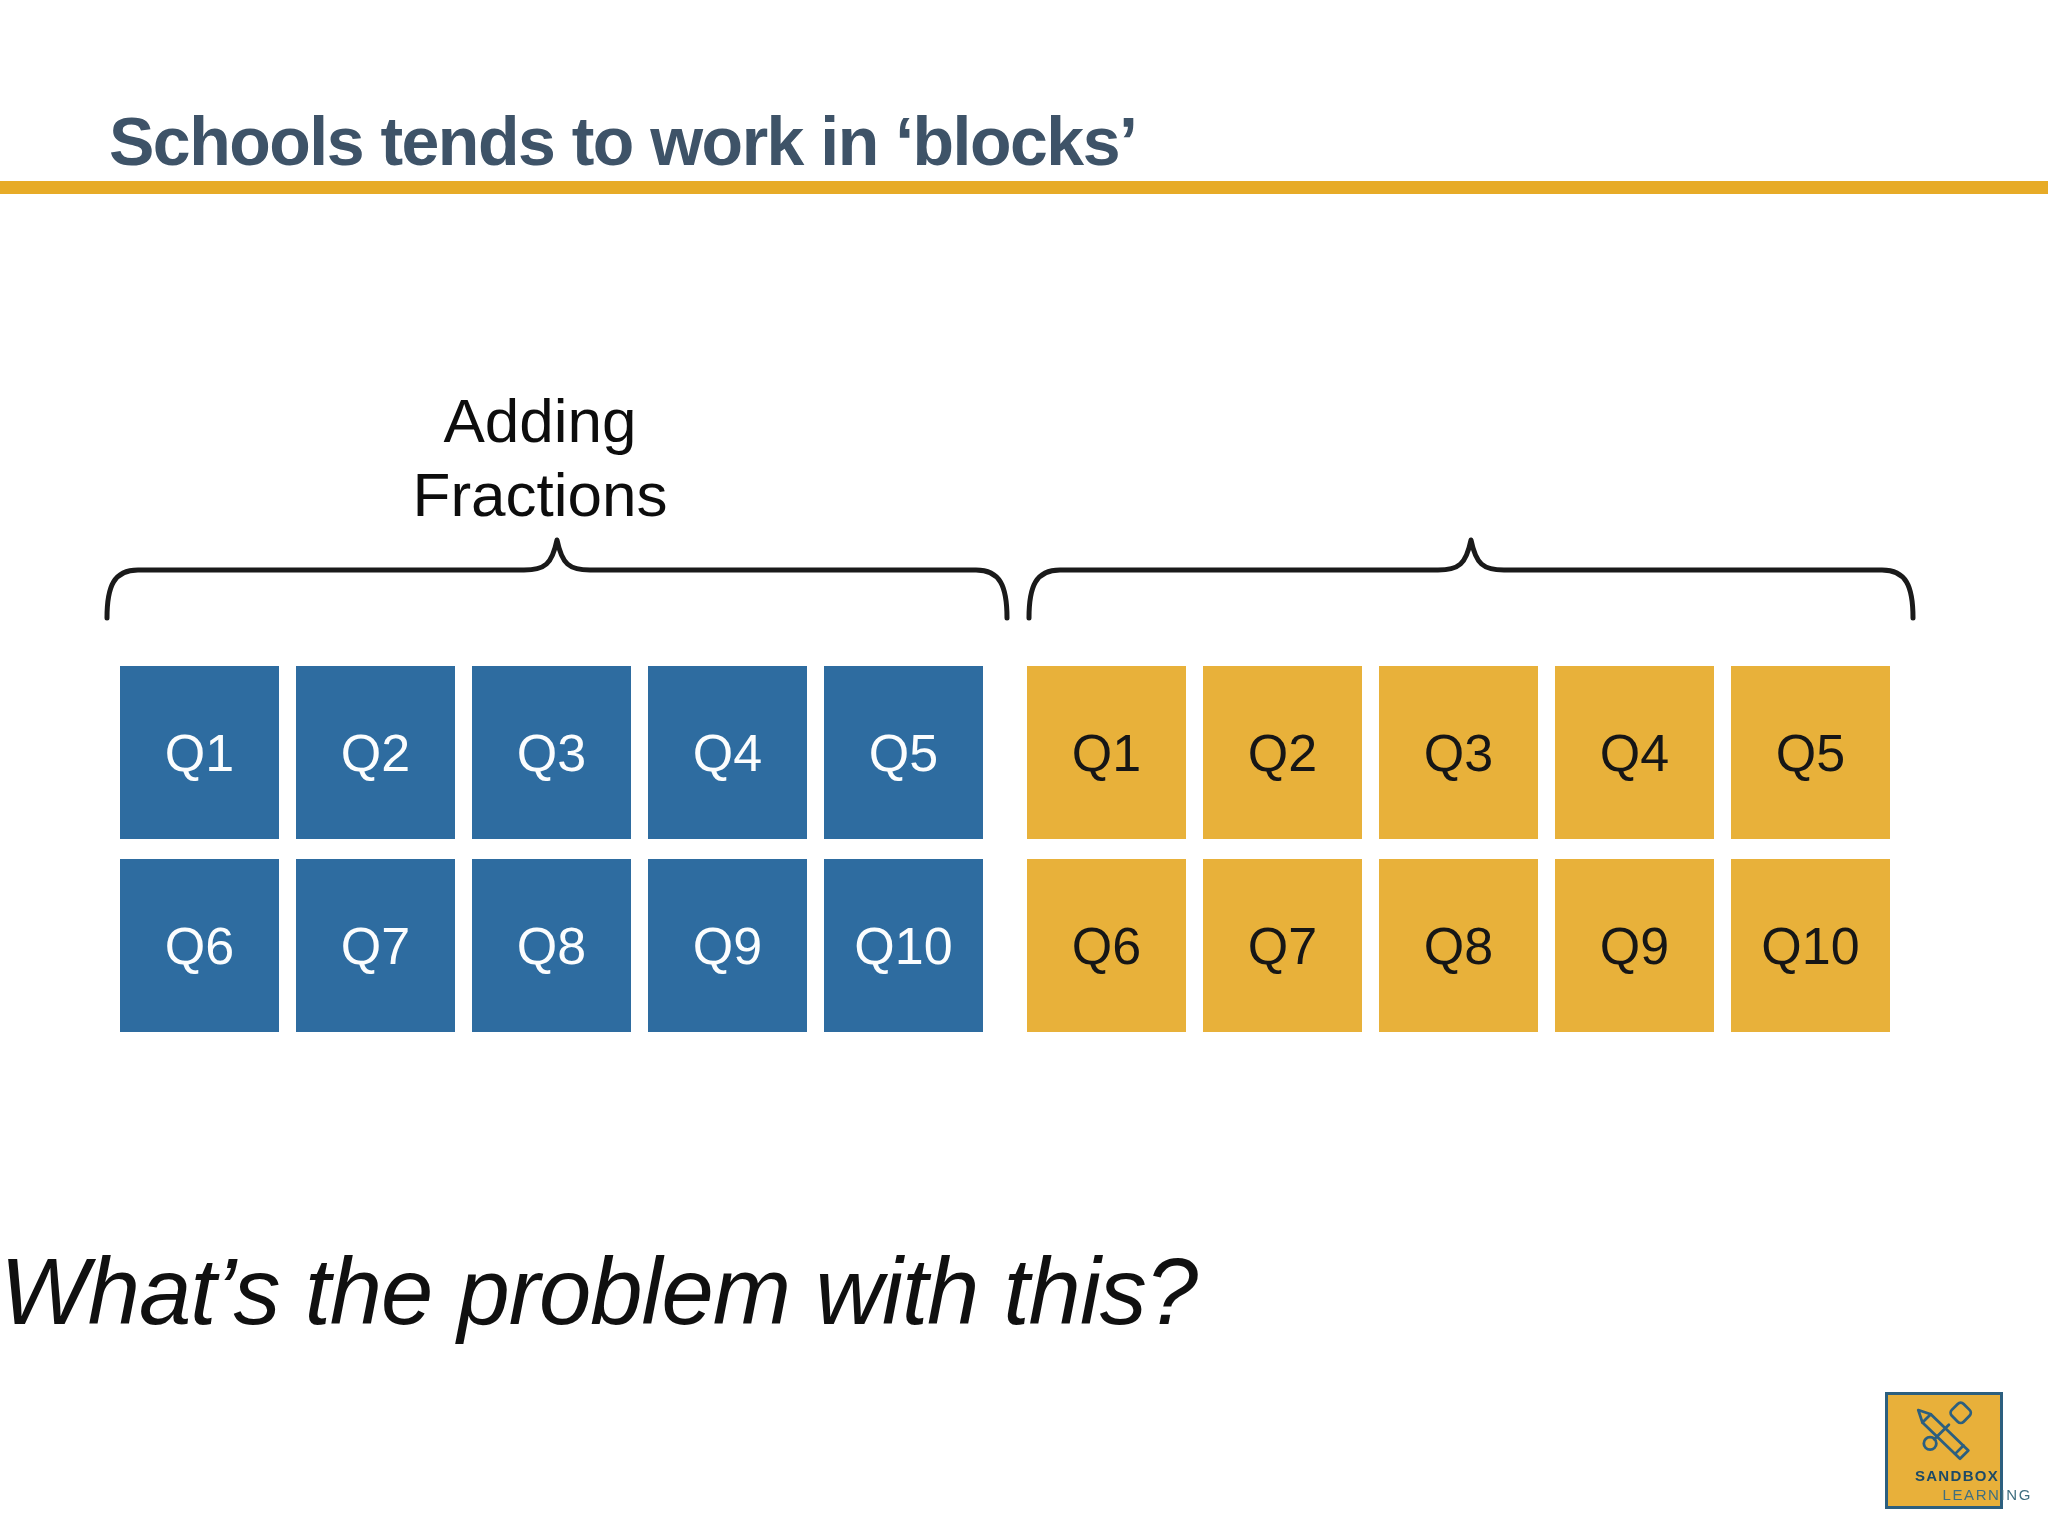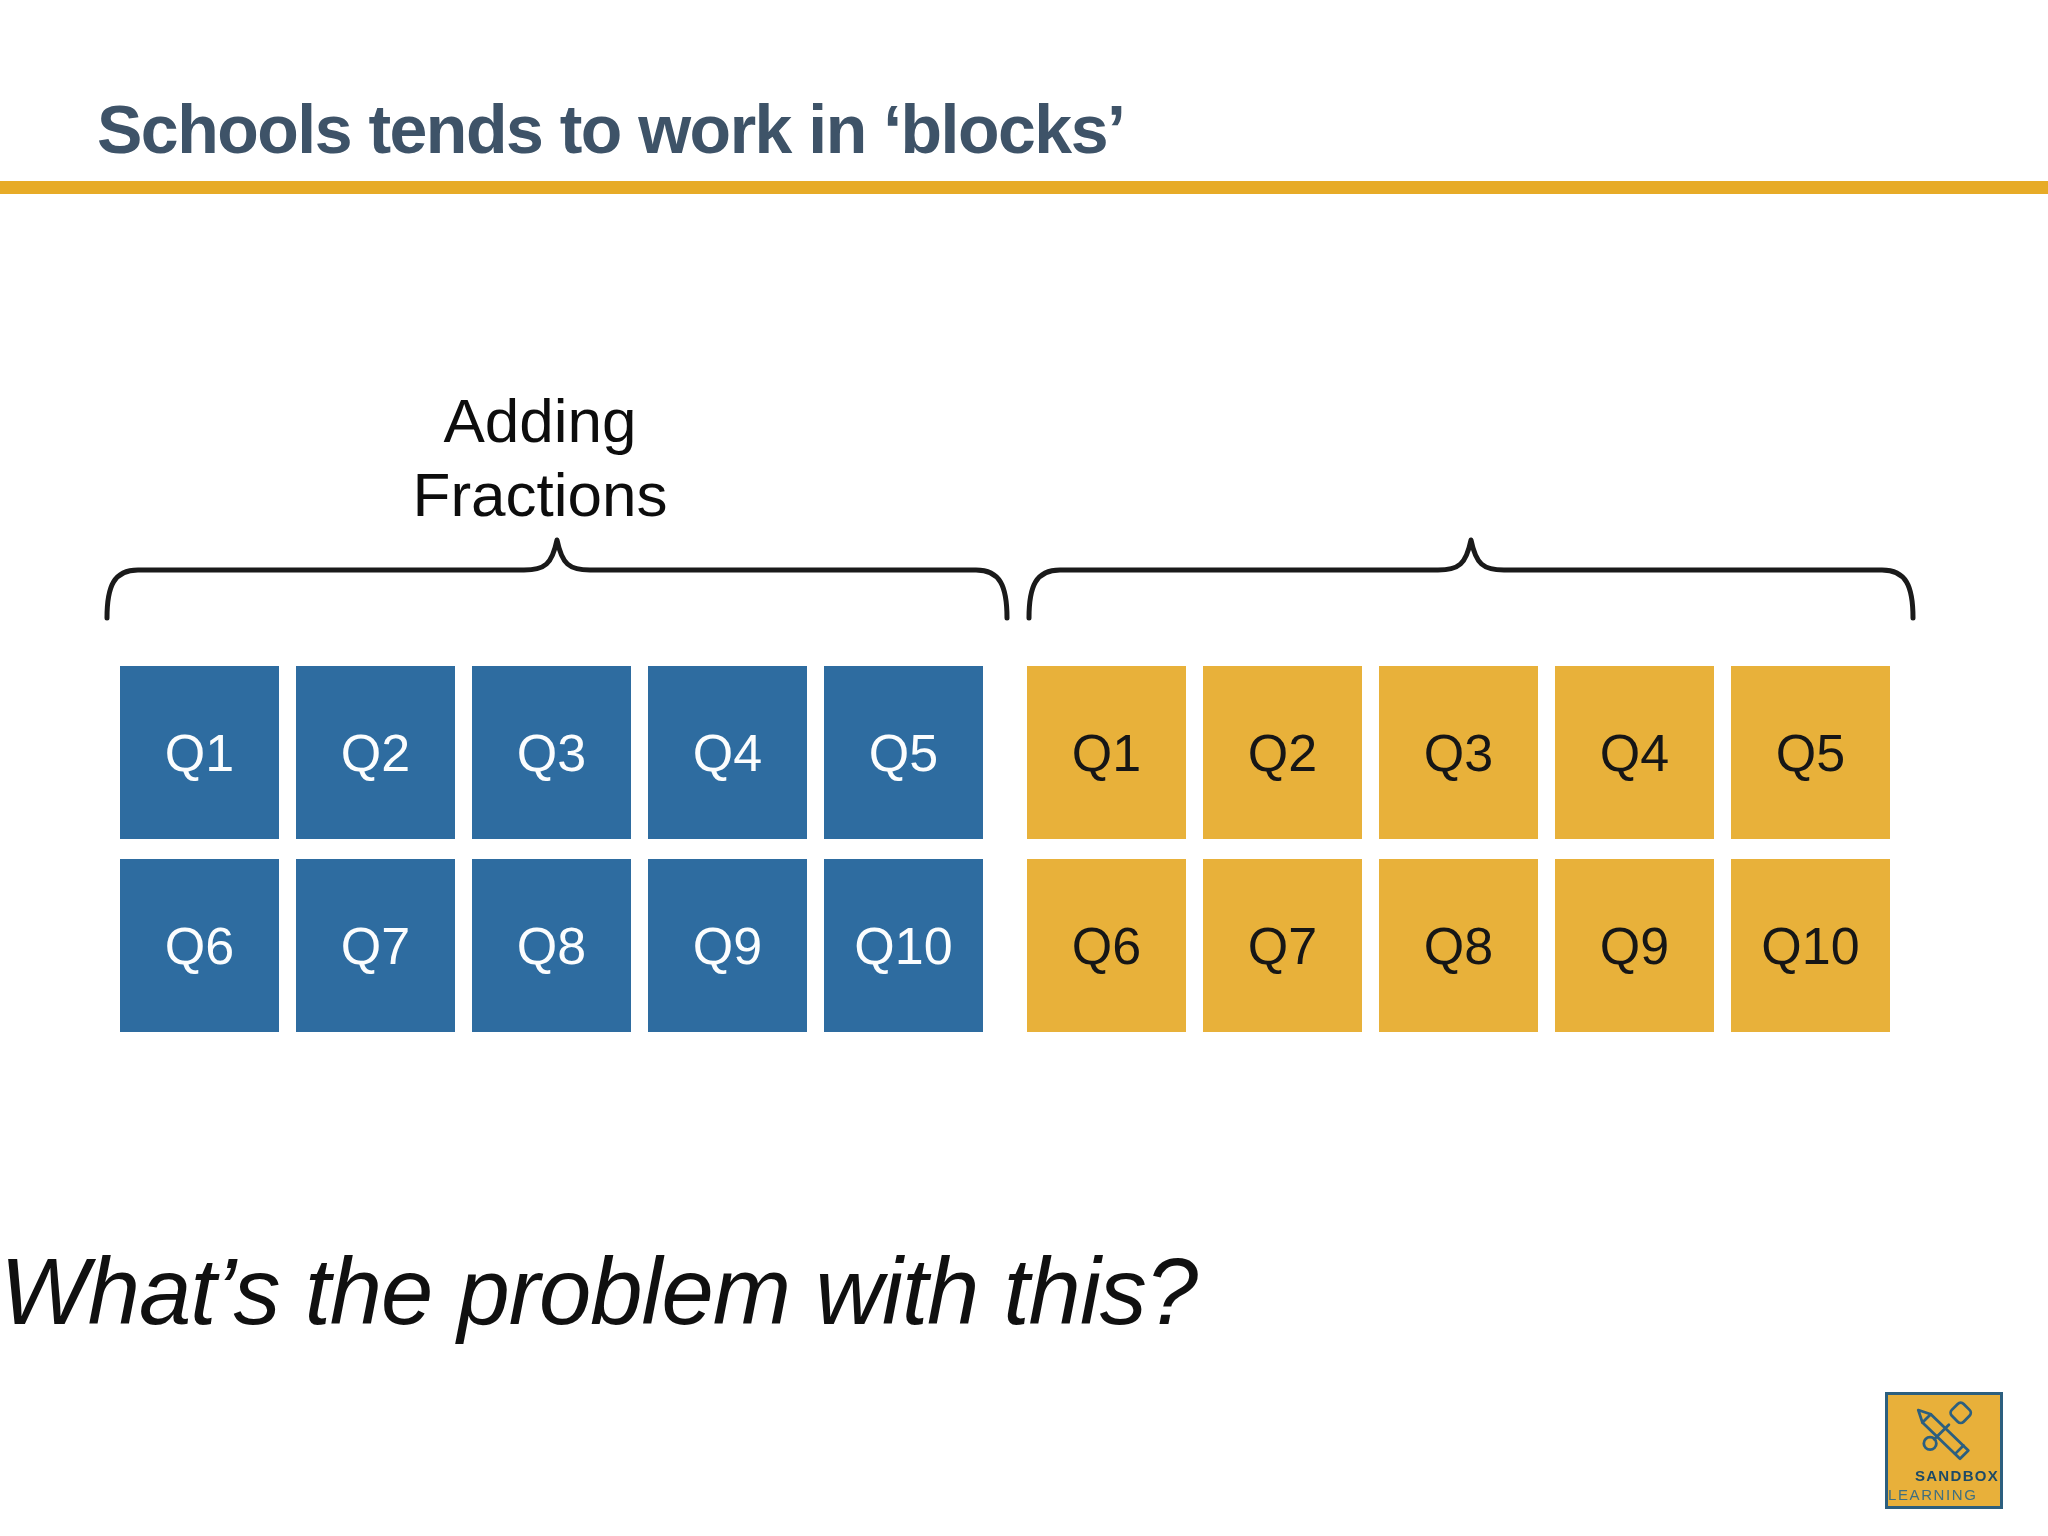--- a/index.html
+++ b/index.html
@@ -8,21 +8,21 @@
     width: 2048px;
     height: 1536px;
     background: #ffffff;
     overflow: hidden;
     font-family: "Liberation Sans", sans-serif;
   }
   .title {
     position: absolute;
     left: 97px;
     top: 95px;
-    margin: 0;
+    margin: 12px;
     font-size: 68px;
     line-height: 68px;
     font-weight: 700;
     letter-spacing: -1.5px;
     color: #3E5368;
     white-space: nowrap;
   }
   .rule {
     position: absolute;
     left: 0;
@@ -112,25 +112,26 @@
     font-weight: 700;
     letter-spacing: 1.3px;
     color: #1D4A66;
     padding-left: 13px;
   }
   .logo-l2 {
     position: absolute;
     left: 0;
     top: 91px;
     width: 100%;
-    text-align: left;
+    text-align: right;
     font-size: 15px;
     font-weight: 400;
     letter-spacing: 1.6px;
     color: #3F6F80;
+    padding-left: 32px;
   }
 </style>
 </head>
 <body>
 
 <div class="slide" style="background: rgb(255, 255, 255);">
 
   <h1 class="title" style="color: rgb(62, 83, 104);">Schools tends to work in ‘blocks’</h1>
   <div class="rule" style="background: rgb(231, 171, 39);"></div>
 

